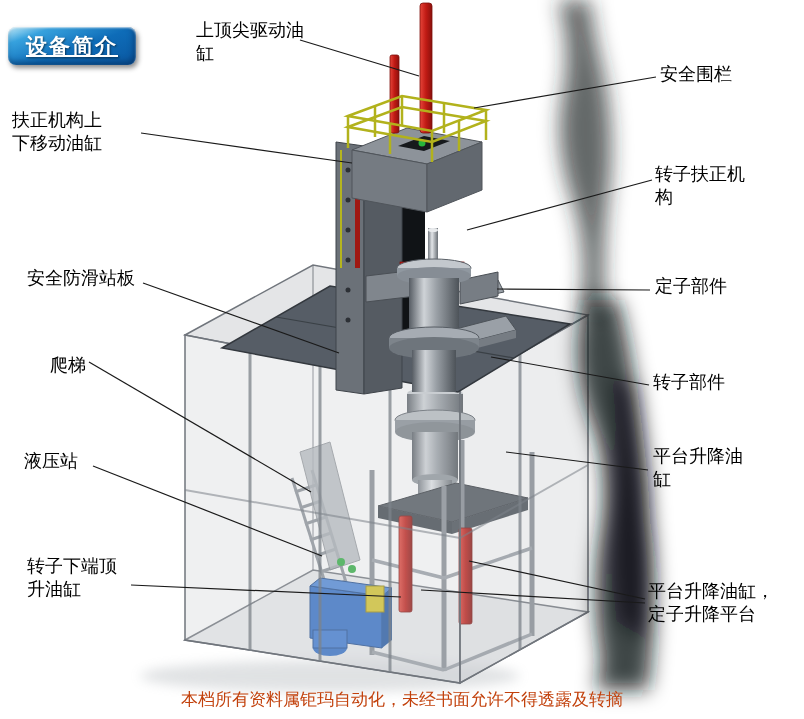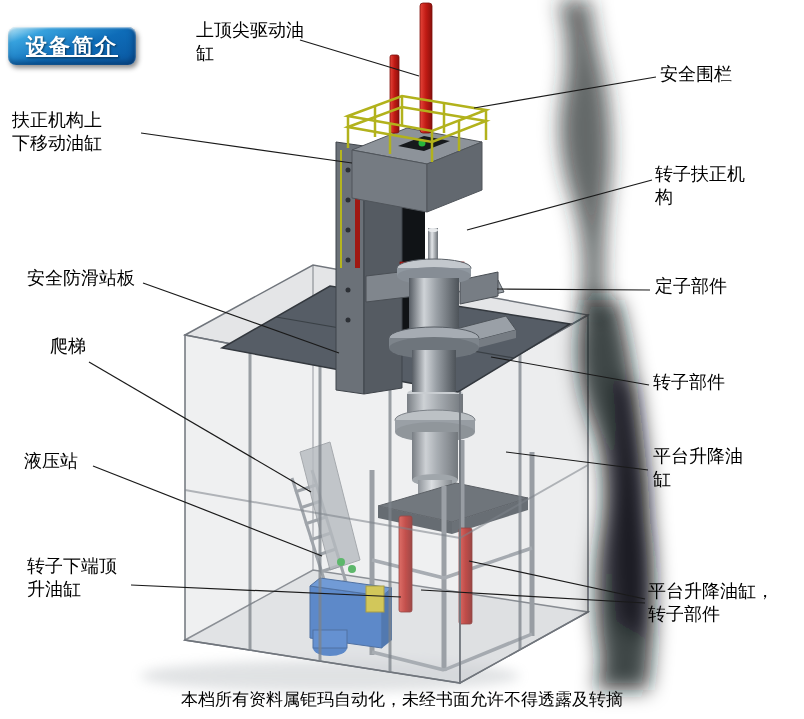--- a/index.html
+++ b/index.html
@@ -17,21 +17,21 @@
     display:flex;align-items:center;justify-content:center;
     text-shadow:1px 1px 2px rgba(0,0,0,0.5);
     text-decoration:underline;
   }
   .ann{
     position:absolute;font-size:18px;color:#000;line-height:1.28;
     font-family:Liberation Mono, monospace;
   }
   .footer{
     position:absolute;left:0;top:688px;width:804px;text-align:center;
-    font-size:17px;color:#000000;
+    font-size:17px;color:#c2410c;
   }
 </style>
 </head>
 <body>
 
 <div id="page">
 
   <svg id="machine-svg" width="804" height="719" viewBox="0 0 804 719">
     <defs>
       <filter id="blur10" x="-60%" y="-60%" width="220%" height="220%">
@@ -232,23 +232,23 @@
 
   <div class="badge">设备简介</div>
 
   <div>
     <div class="ann" style="left:196px;top:20px;width:116px">上顶尖驱动油缸</div>
     <div class="ann" style="left:660px;top:64px">安全围栏</div>
     <div class="ann" style="left:12px;top:110px;width:96px">扶正机构上下移动油缸</div>
     <div class="ann" style="left:655px;top:164px;width:96px">转子扶正机构</div>
     <div class="ann" style="left:27px;top:268px">安全防滑站板</div>
     <div class="ann" style="left:655px;top:276px">定子部件</div>
-    <div class="ann" style="left:50px;top:336px">爬梯</div>
+    <div class="ann" style="left:50px;top:355px">爬梯</div>
     <div class="ann" style="left:653px;top:372px">转子部件</div>
     <div class="ann" style="left:24px;top:451px">液压站</div>
     <div class="ann" style="left:653px;top:446px;width:96px">平台升降油缸</div>
     <div class="ann" style="left:27px;top:556px;width:96px">转子下端顶升油缸</div>
-    <div class="ann" style="left:648px;top:581px;width:134px">平台升降油缸，转子部件</div>
+    <div class="ann" style="left:648px;top:581px;width:134px">平台升降油缸，定子升降平台</div>
   </div>
 
   <div class="footer">本档所有资料属钜玛自动化，未经书面允许不得透露及转摘</div>
 
 </div>
 
 </body></html>

